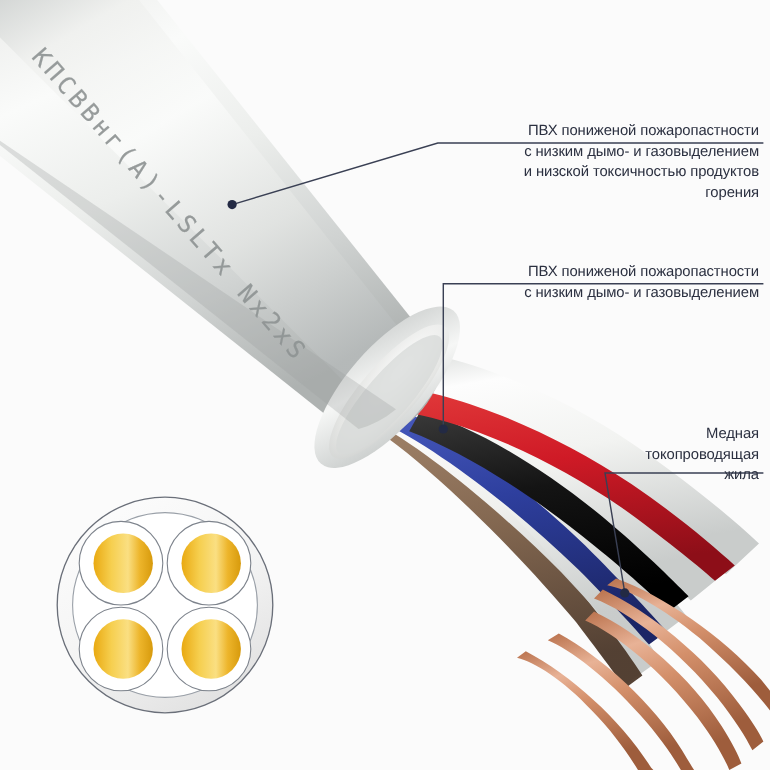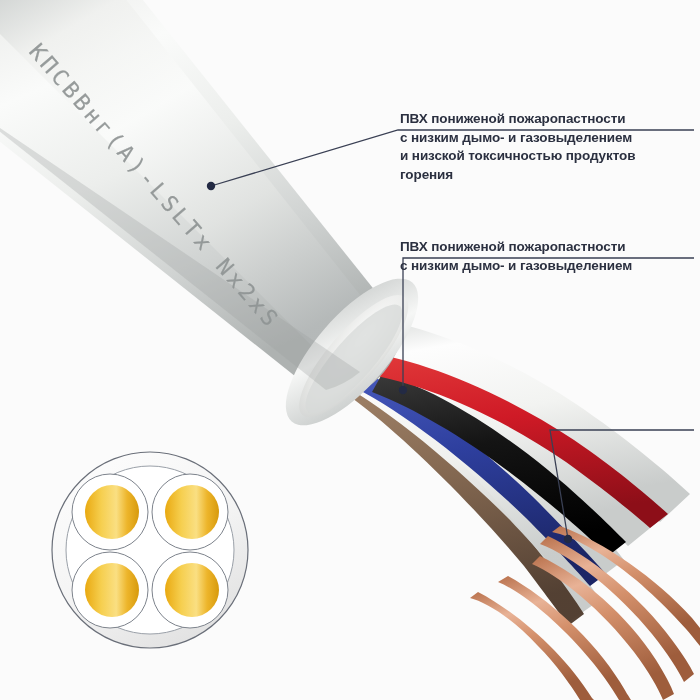--- a/index.html
+++ b/index.html
@@ -17,25 +17,25 @@
   }
   #art {
     position: absolute;
     left: 0;
     top: 0;
     width: 700px;
     height: 700px;
   }
   .ann {
     position: absolute;
-    text-align: left;
+    text-align: right;
     color: #2b3040;
     font-family: "Liberation Sans", sans-serif;
     font-size: 13.5px;
-    font-weight: bold;
+    font-weight: normal;
     line-height: 18.5px;
     letter-spacing: -0.1px;
     white-space: pre-line;
   }
   #ann-jacket  { left: 400px; top: 110px; width: 290px; }
   #ann-insul   { left: 400px; top: 238px; width: 290px; }
   #ann-copper  { left: 530px; top: 385px; width: 160px; }
 </style>
 </head>
 <body>
@@ -228,14 +228,17 @@
   </svg>
 
   <div class="ann" id="ann-jacket">ПВХ пониженой пожаропастности
 с низким дымо- и газовыделением
 и низской токсичностью продуктов
 горения</div>
 
   <div class="ann" id="ann-insul">ПВХ пониженой пожаропастности
 с низким дымо- и газовыделением</div>
 
+  <div class="ann" id="ann-copper">Медная
+токопроводящая
+жила</div>
 
 </div>
 
 </body></html>

